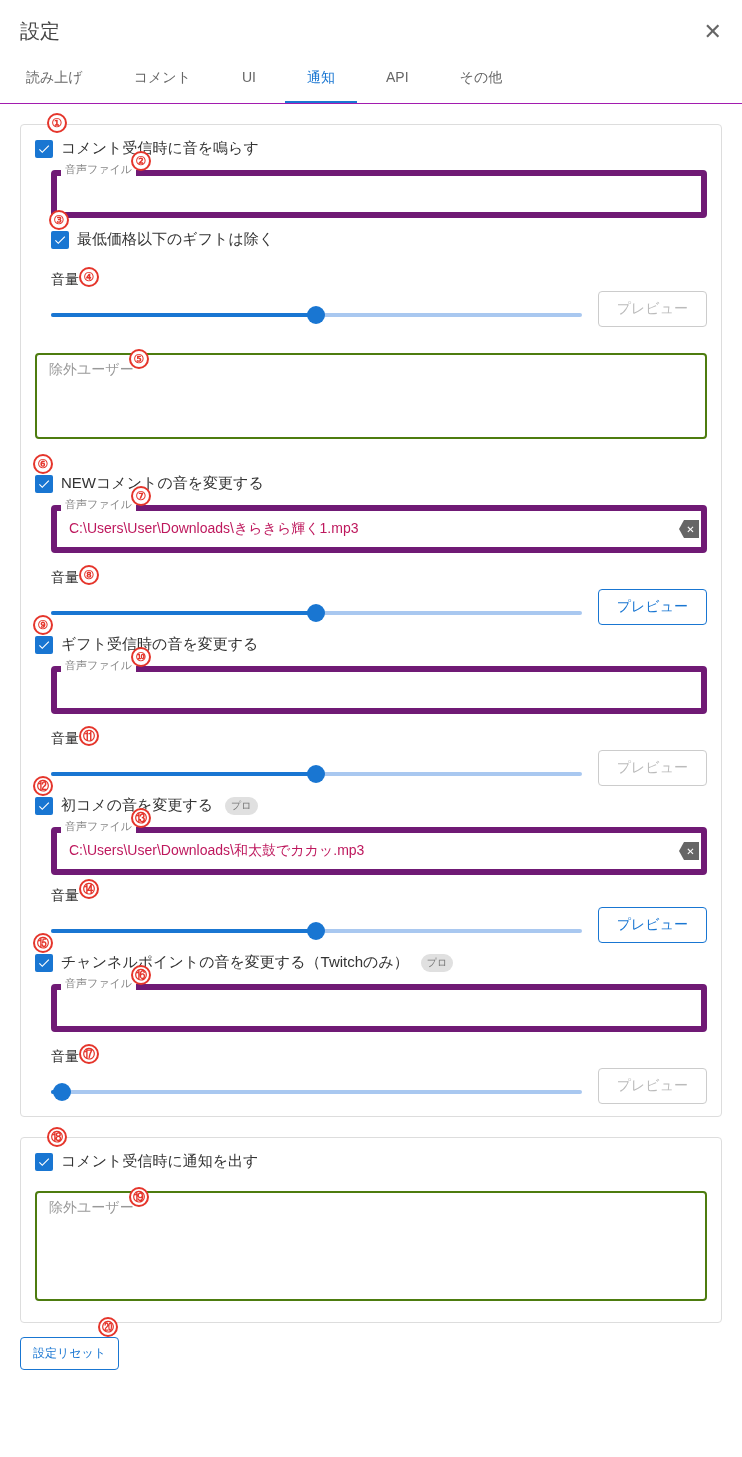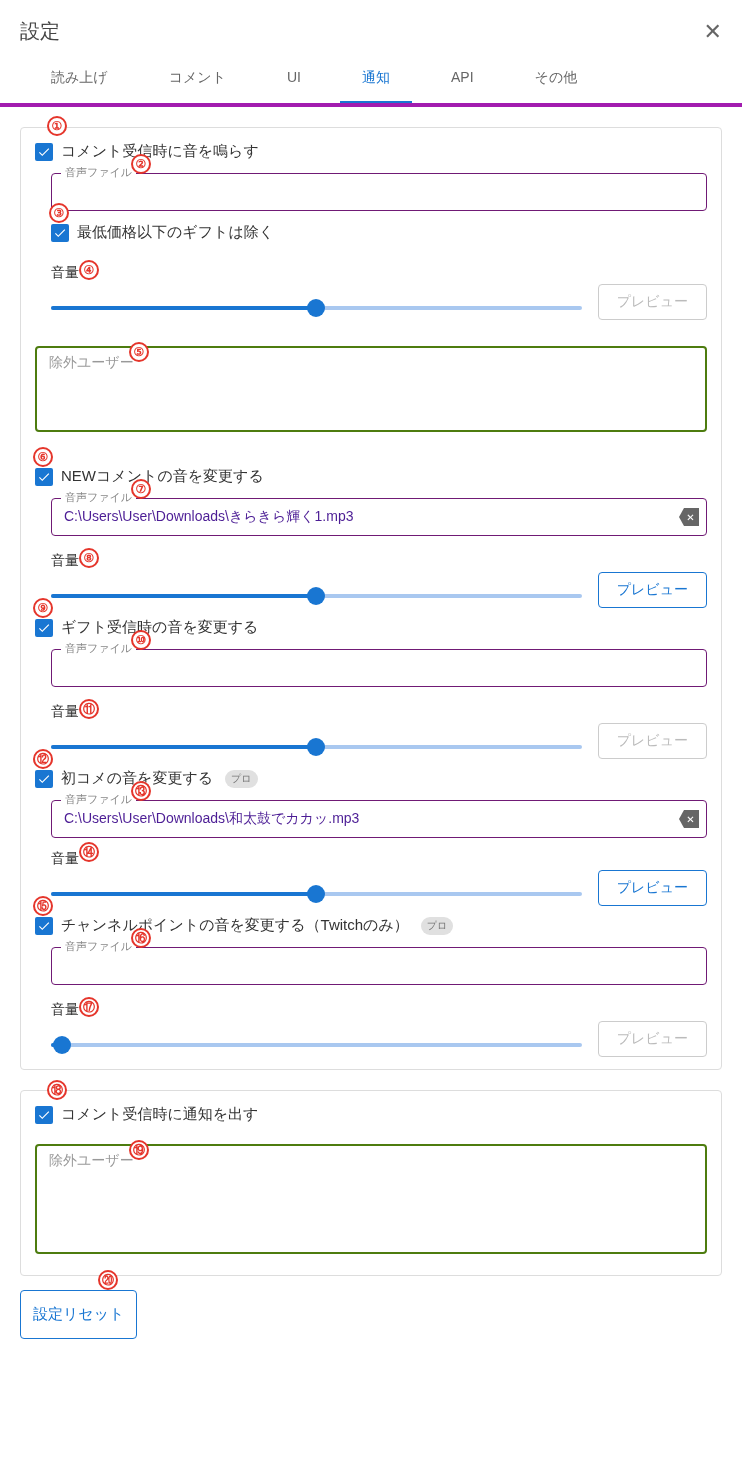--- a/index.html
+++ b/index.html
@@ -13,23 +13,23 @@
 .header {
   display: flex;
   justify-content: space-between;
   align-items: center;
   padding: 18px 20px 12px 20px;
 }
 .title { font-size: 20px; color: #444; font-weight: 400; }
 .close { font-size: 22px; color: #666; cursor: pointer; line-height: 1; }
 .tabs {
   display: flex;
-  border-bottom: 4px solid #a21caf;
-  padding: 0 29px;
-  gap: 17px;
+  border-bottom: 1px solid #a21caf;
+  padding: 0 4px;
+  gap: 7px;
 }
 .tab {
   padding: 12px 22px 14px;
   color: #666;
   cursor: pointer;
   font-size: 14px;
   border-bottom: 2px solid transparent;
 }
 .tab.active { color: #1976d2; border-bottom-color: #1976d2; }
 .panel {
@@ -73,25 +73,25 @@
   position: absolute;
   top: -8px; left: 10px;
   background: #fff;
   padding: 0 4px;
   font-size: 11px;
   color: #888;
   font-family: Liberation Mono, monospace;
 }
 .text-input {
   width: 100%;
-  border: 1px solid #701a75;
+  border: 6px solid #701a75;
   border-radius: 4px;
   padding: 10px 48px 10px 12px;
   font-size: 14px;
-  color: #4c1d95;
+  color: #be185d;
 }
 .text-input::placeholder { color: transparent; }
 .clear-btn {
   position: absolute;
   right: 8px;
   top: 50%;
   transform: translateY(-50%);
   width: 20px; height: 18px;
   background: #666;
   clip-path: polygon(25% 0, 100% 0, 100% 100%, 25% 100%, 0 50%);
@@ -182,23 +182,23 @@
   justify-content: center;
   background: #fff;
   pointer-events: none;
   z-index: 10;
 }
 .footer { padding: 0 20px 18px; }
 .reset-btn {
   border: 1px solid #1976d2;
   color: #1976d2;
   background: #fff;
-  padding: 14px 12px;
+  padding: 7px 12px;
   border-radius: 4px;
-  font-size: 15px;
+  font-size: 12px;
   cursor: pointer;
 }
 .footer-wrap { position: relative; }
 </style>
 </head>
 <body>
 
 <div class="header">
   <div class="title">設定</div>
   <div class="close">✕</div>

